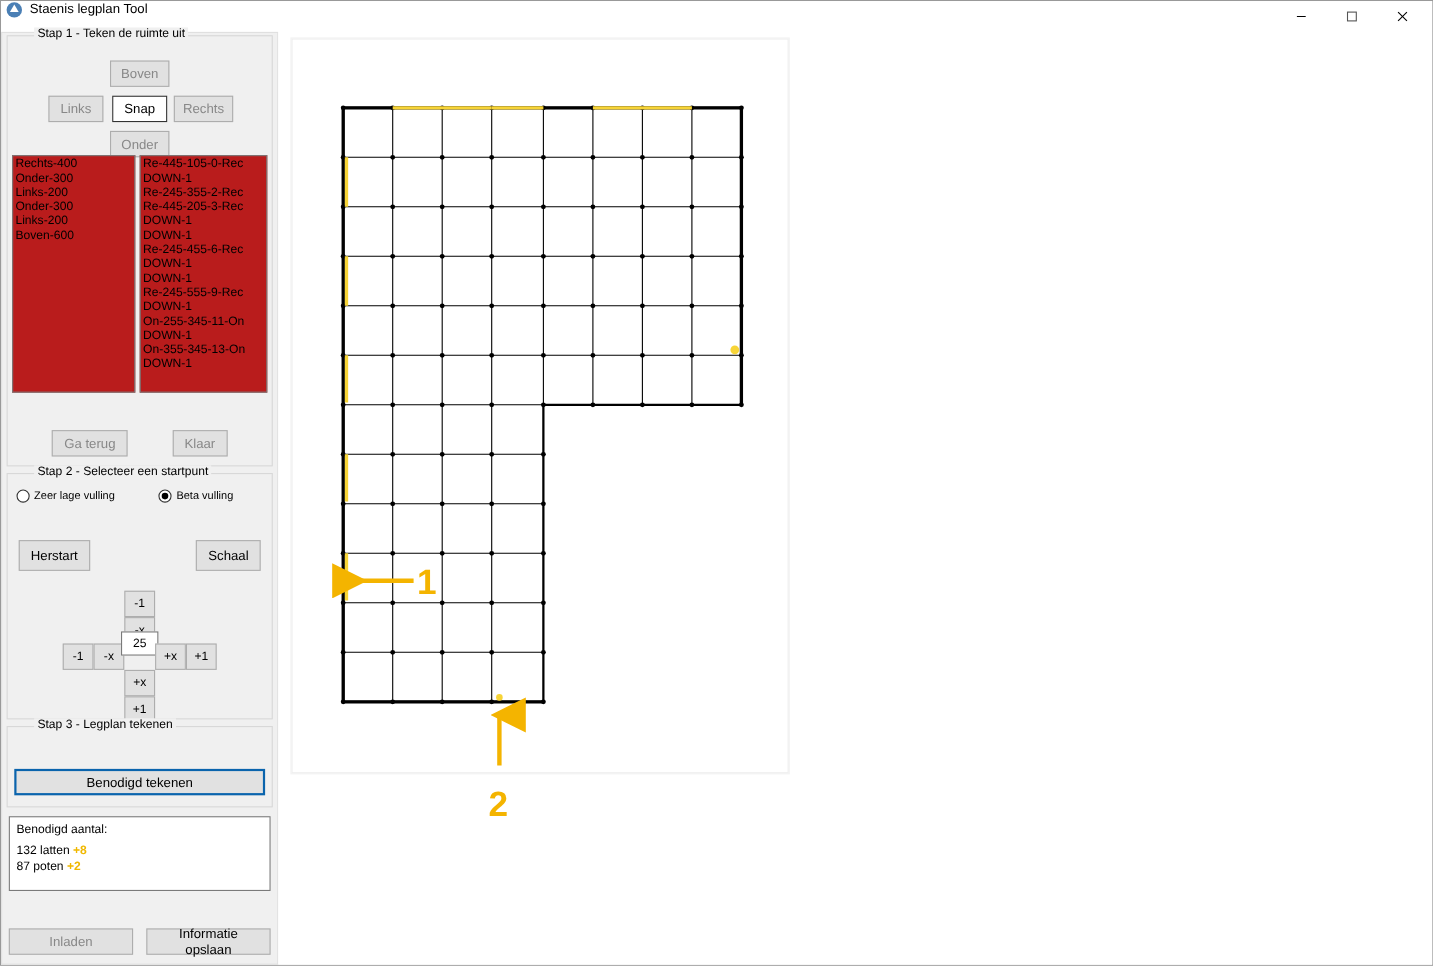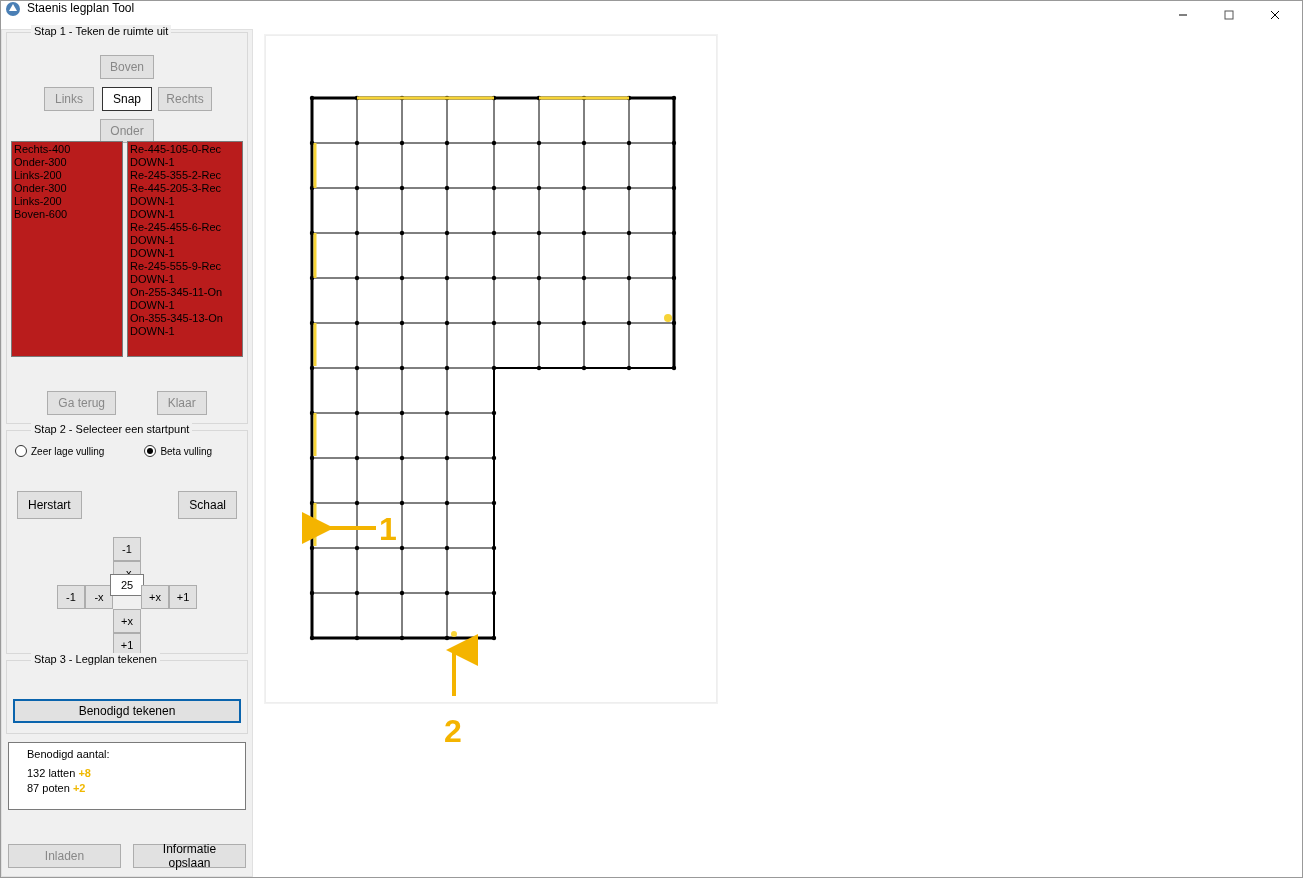--- a/index.html
+++ b/index.html
@@ -146,21 +146,21 @@
     display:flex; align-items:center; justify-content:center; font-size:11px;
     margin-left:-3px;
   }
   .step3-body { padding: 10px 6px; }
   .wide-btn { width: 100%; height: 24px; }
   .resultbox {
     border: 1px solid #7a7a7a;
     background: #fff;
     margin: 4px 6px 2px 6px;
     height: 136px;
-    padding: 4px 18px;
+    padding: 4px 6px;
     font-size: 11px;
     line-height: 15px;
   }
   .resultbox .plus { color: #f0b800; font-weight: bold; }
   .bottom-row {
     display: flex;
     gap: 12px;
     padding: 6px 6px 8px 6px;
   }
   .bottom-row .btn { flex:1; height: 24px; }

